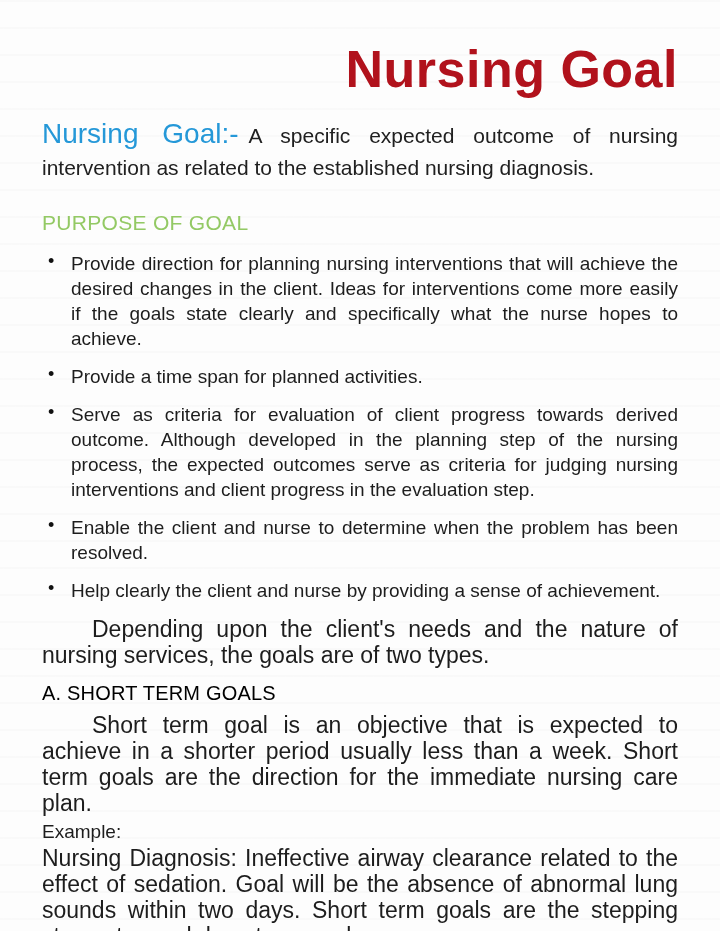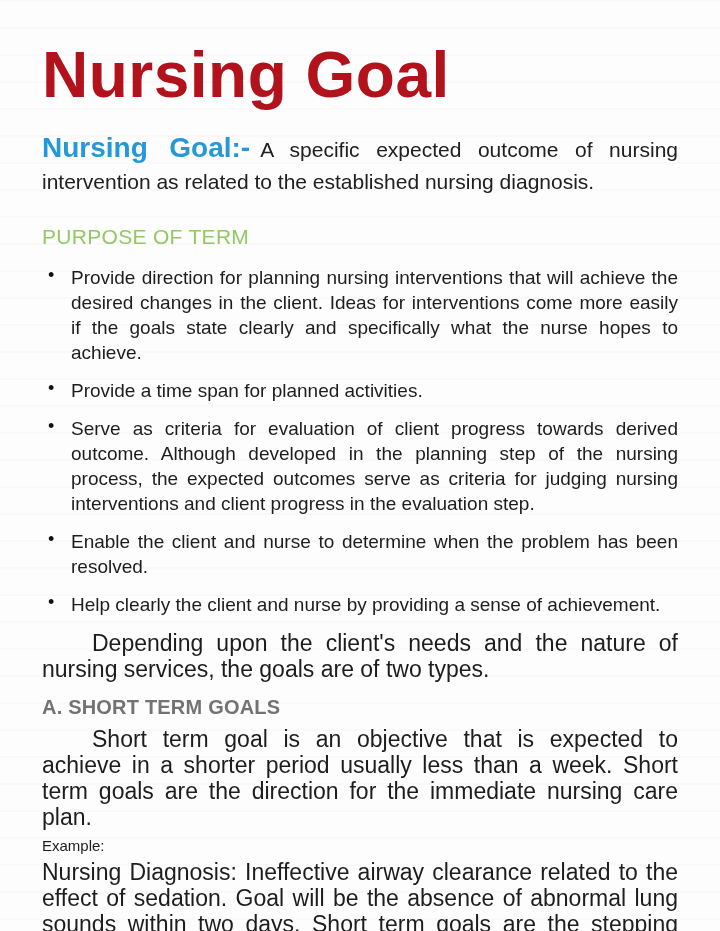--- a/index.html
+++ b/index.html
@@ -18,38 +18,38 @@
     color: #1e1e1e;
     overflow: hidden;
   }
   .page {
     padding: 0 42px;
     box-sizing: border-box;
     width: 720px;
   }
   .doc-title {
     margin: 40px 0 0 0;
-    text-align: left;
-    font-size: 64px;
+    text-align: right;
+    font-size: 52px;
     line-height: 1.12;
     font-weight: 700;
     color: #b1121c;
     letter-spacing: 0.5px;
   }
   .definition {
     margin: 20px 0 0 0;
     font-size: 21px;
     line-height: 32px;
     text-align: justify;
     color: #202020;
   }
   .definition .lead {
     font-size: 28px;
     color: #2598d8;
-    font-weight: 700;
+    font-weight: 400;
     word-spacing: 3px;
     margin-right: 10px;
   }
   .section-heading {
     margin: 26px 0 0 0;
     font-size: 21px;
     line-height: 1.2;
     font-weight: 400;
     color: #93c964;
     letter-spacing: 0.3px;
@@ -82,41 +82,41 @@
     text-align: justify;
     color: #1d1d1d;
   }
   .para.indent {
     text-indent: 50px;
   }
   .subsection-heading {
     margin: 13px 0 0 0;
     font-size: 20px;
     line-height: 1.2;
-    font-weight: 700;
-    color: #737373;
+    font-weight: 400;
+    color: #000000;
     letter-spacing: 0.2px;
   }
   .example-label {
     margin: 3px 0 0 0;
-    font-size: 15px;
+    font-size: 19px;
     line-height: 26px;
     color: #1d1d1d;
   }
 </style>
 </head>
 <body>
 
 <div class="page">
 
   <h1 class="doc-title">Nursing Goal</h1>
 
   <p class="definition"><span class="lead">Nursing Goal:-</span><span>A specific expected outcome of nursing intervention as related to the established nursing diagnosis.</span></p>
 
-  <h2 class="section-heading">PURPOSE OF TERM</h2>
+  <h2 class="section-heading">PURPOSE OF GOAL</h2>
 
   <ul class="bullet-list">
     <li><span class="bullet-dot">•</span><span>Provide direction for planning nursing interventions that will achieve the desired changes in the client. Ideas for interventions come more easily if the goals state clearly and specifically what the nurse hopes to achieve.</span></li>
     <li><span class="bullet-dot">•</span><span>Provide a time span for planned activities.</span></li>
     <li><span class="bullet-dot">•</span><span>Serve as criteria for evaluation of client progress towards derived outcome. Although developed in the planning step of the nursing process, the expected outcomes serve as criteria for judging nursing interventions and client progress in the evaluation step.</span></li>
     <li><span class="bullet-dot">•</span><span>Enable the client and nurse to determine when the problem has been resolved.</span></li>
     <li><span class="bullet-dot">•</span><span>Help clearly the client and nurse by providing a sense of achievement.</span></li>
   </ul>
 
 

